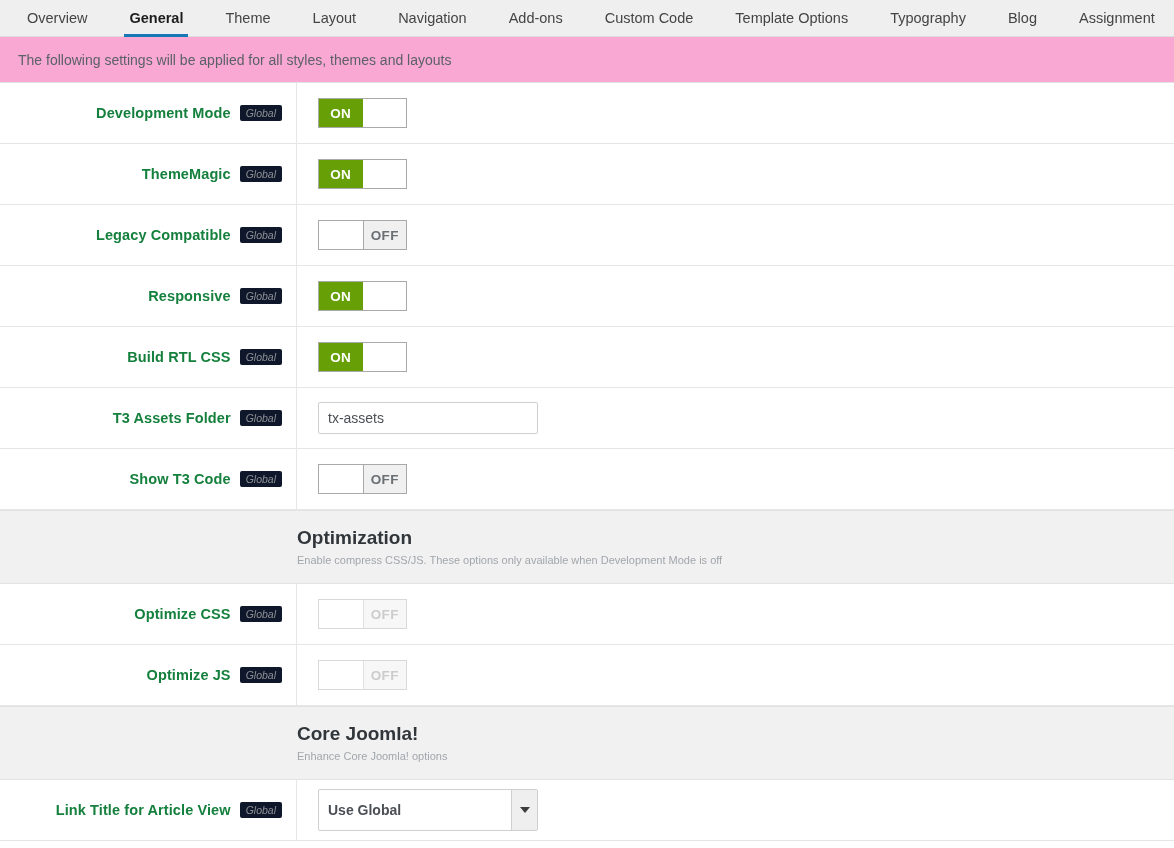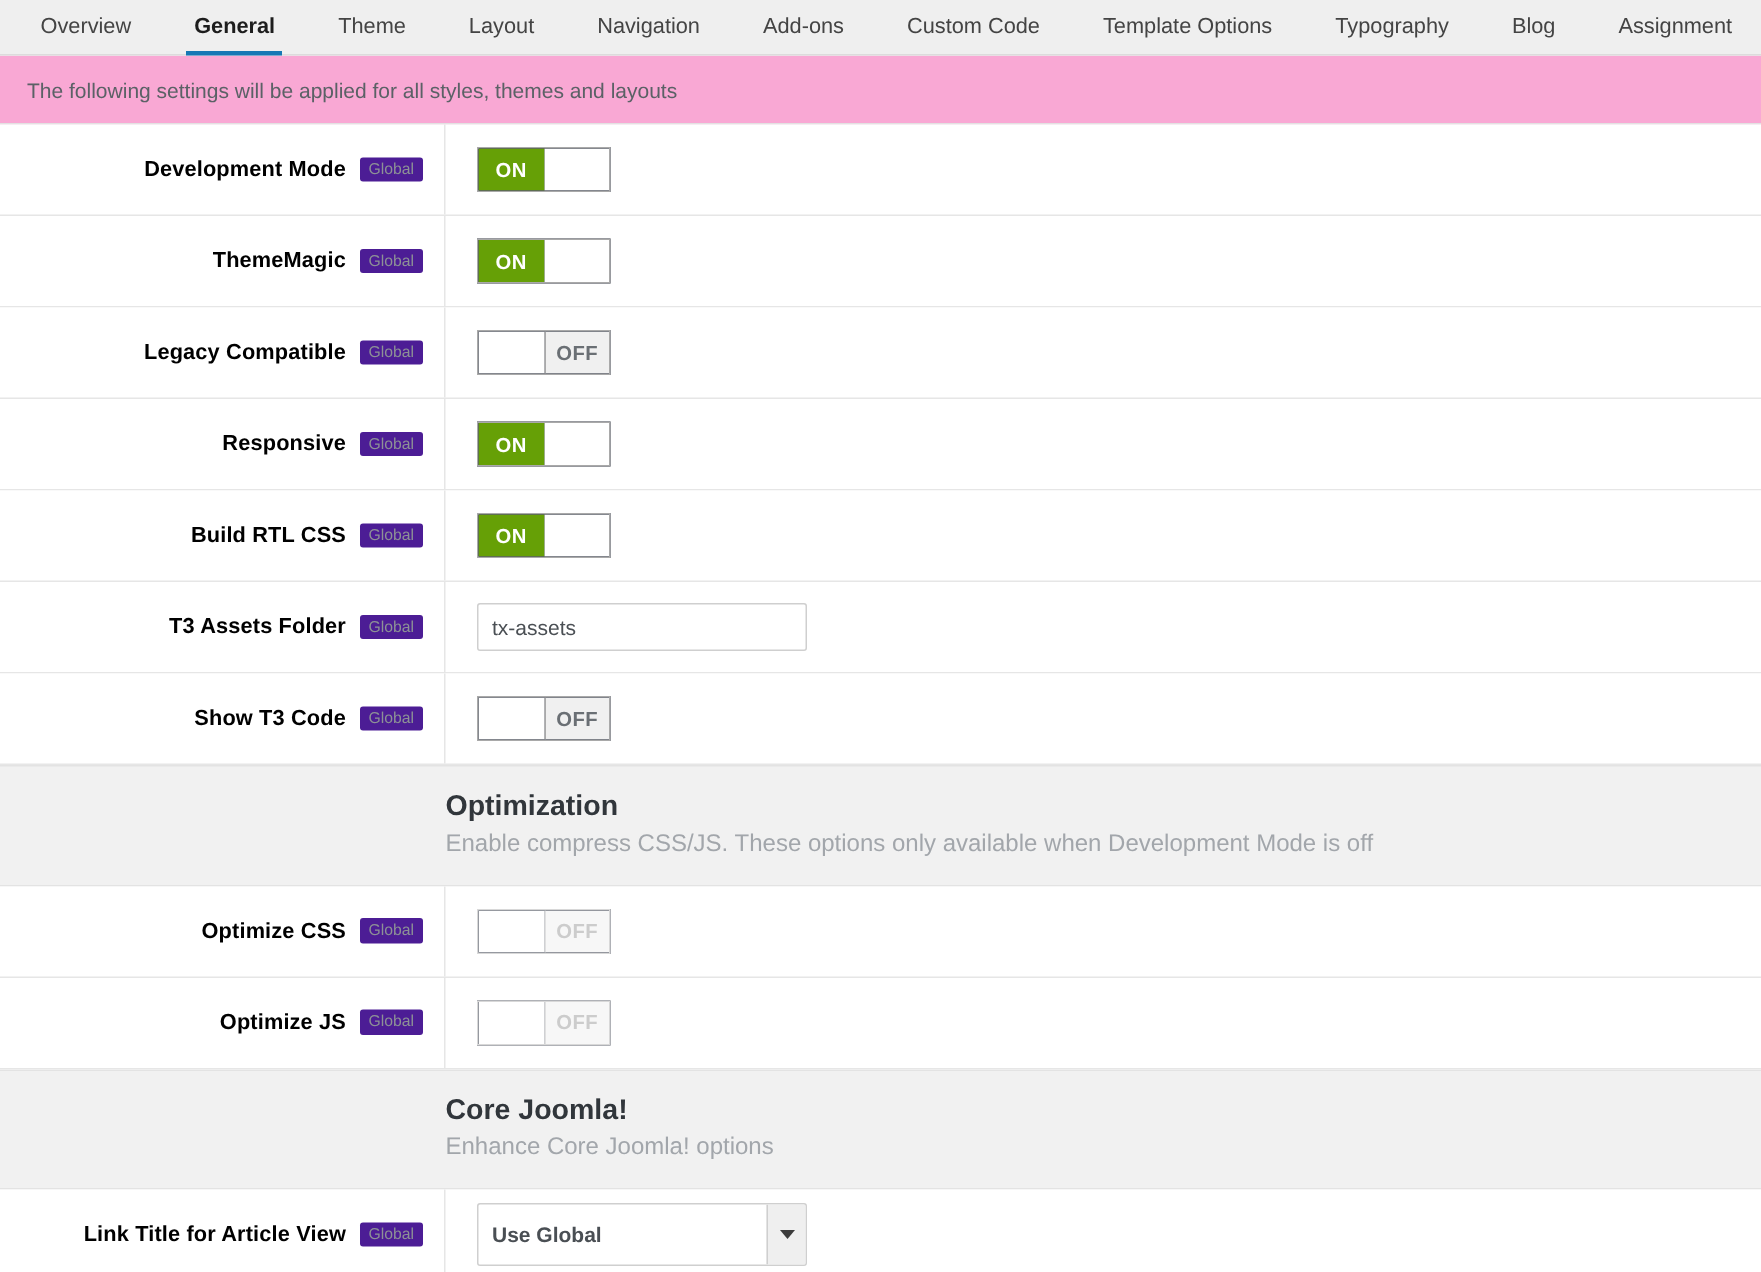--- a/index.html
+++ b/index.html
@@ -71,33 +71,34 @@
     height: 100%;
     display: flex;
     align-items: center;
     justify-content: flex-end;
     padding-right: 14px;
     border-right: 1px solid #e6e6e6;
   }
   .label-text {
     font-size: 14.5px;
     font-weight: bold;
-    color: #000000;
+    color: #15803d;
     letter-spacing: .1px;
   }
   .badge {
     margin-left: 9px;
-    background: #4c1d95;
+    background: #0f172a;
     color: #8d9196;
     font-size: 10.5px;
     font-weight: normal;
     border-radius: 2px;
     padding: 3px 6px 3px 6px;
     line-height: 1;
     display: inline-block;
+    font-style: italic;
   }
   .row-control {
     flex: 1;
     height: 100%;
     display: flex;
     align-items: center;
     padding-left: 21px;
   }
 
   
@@ -198,21 +199,21 @@
   }
   .section-inner { padding-left: 0; }
   .section-title {
     font-size: 19px;
     font-weight: bold;
     color: #31363b;
     margin: 0 0 3px 0;
     line-height: 1.25;
   }
   .section-desc {
-    font-size: 16px;
+    font-size: 11px;
     color: #a2a6ab;
     line-height: 1.3;
   }
 </style>
 </head>
 <body>
 
 <div class="tabbar" id="tabbar">
     <div class="tab">
       <span>Overview</span>

